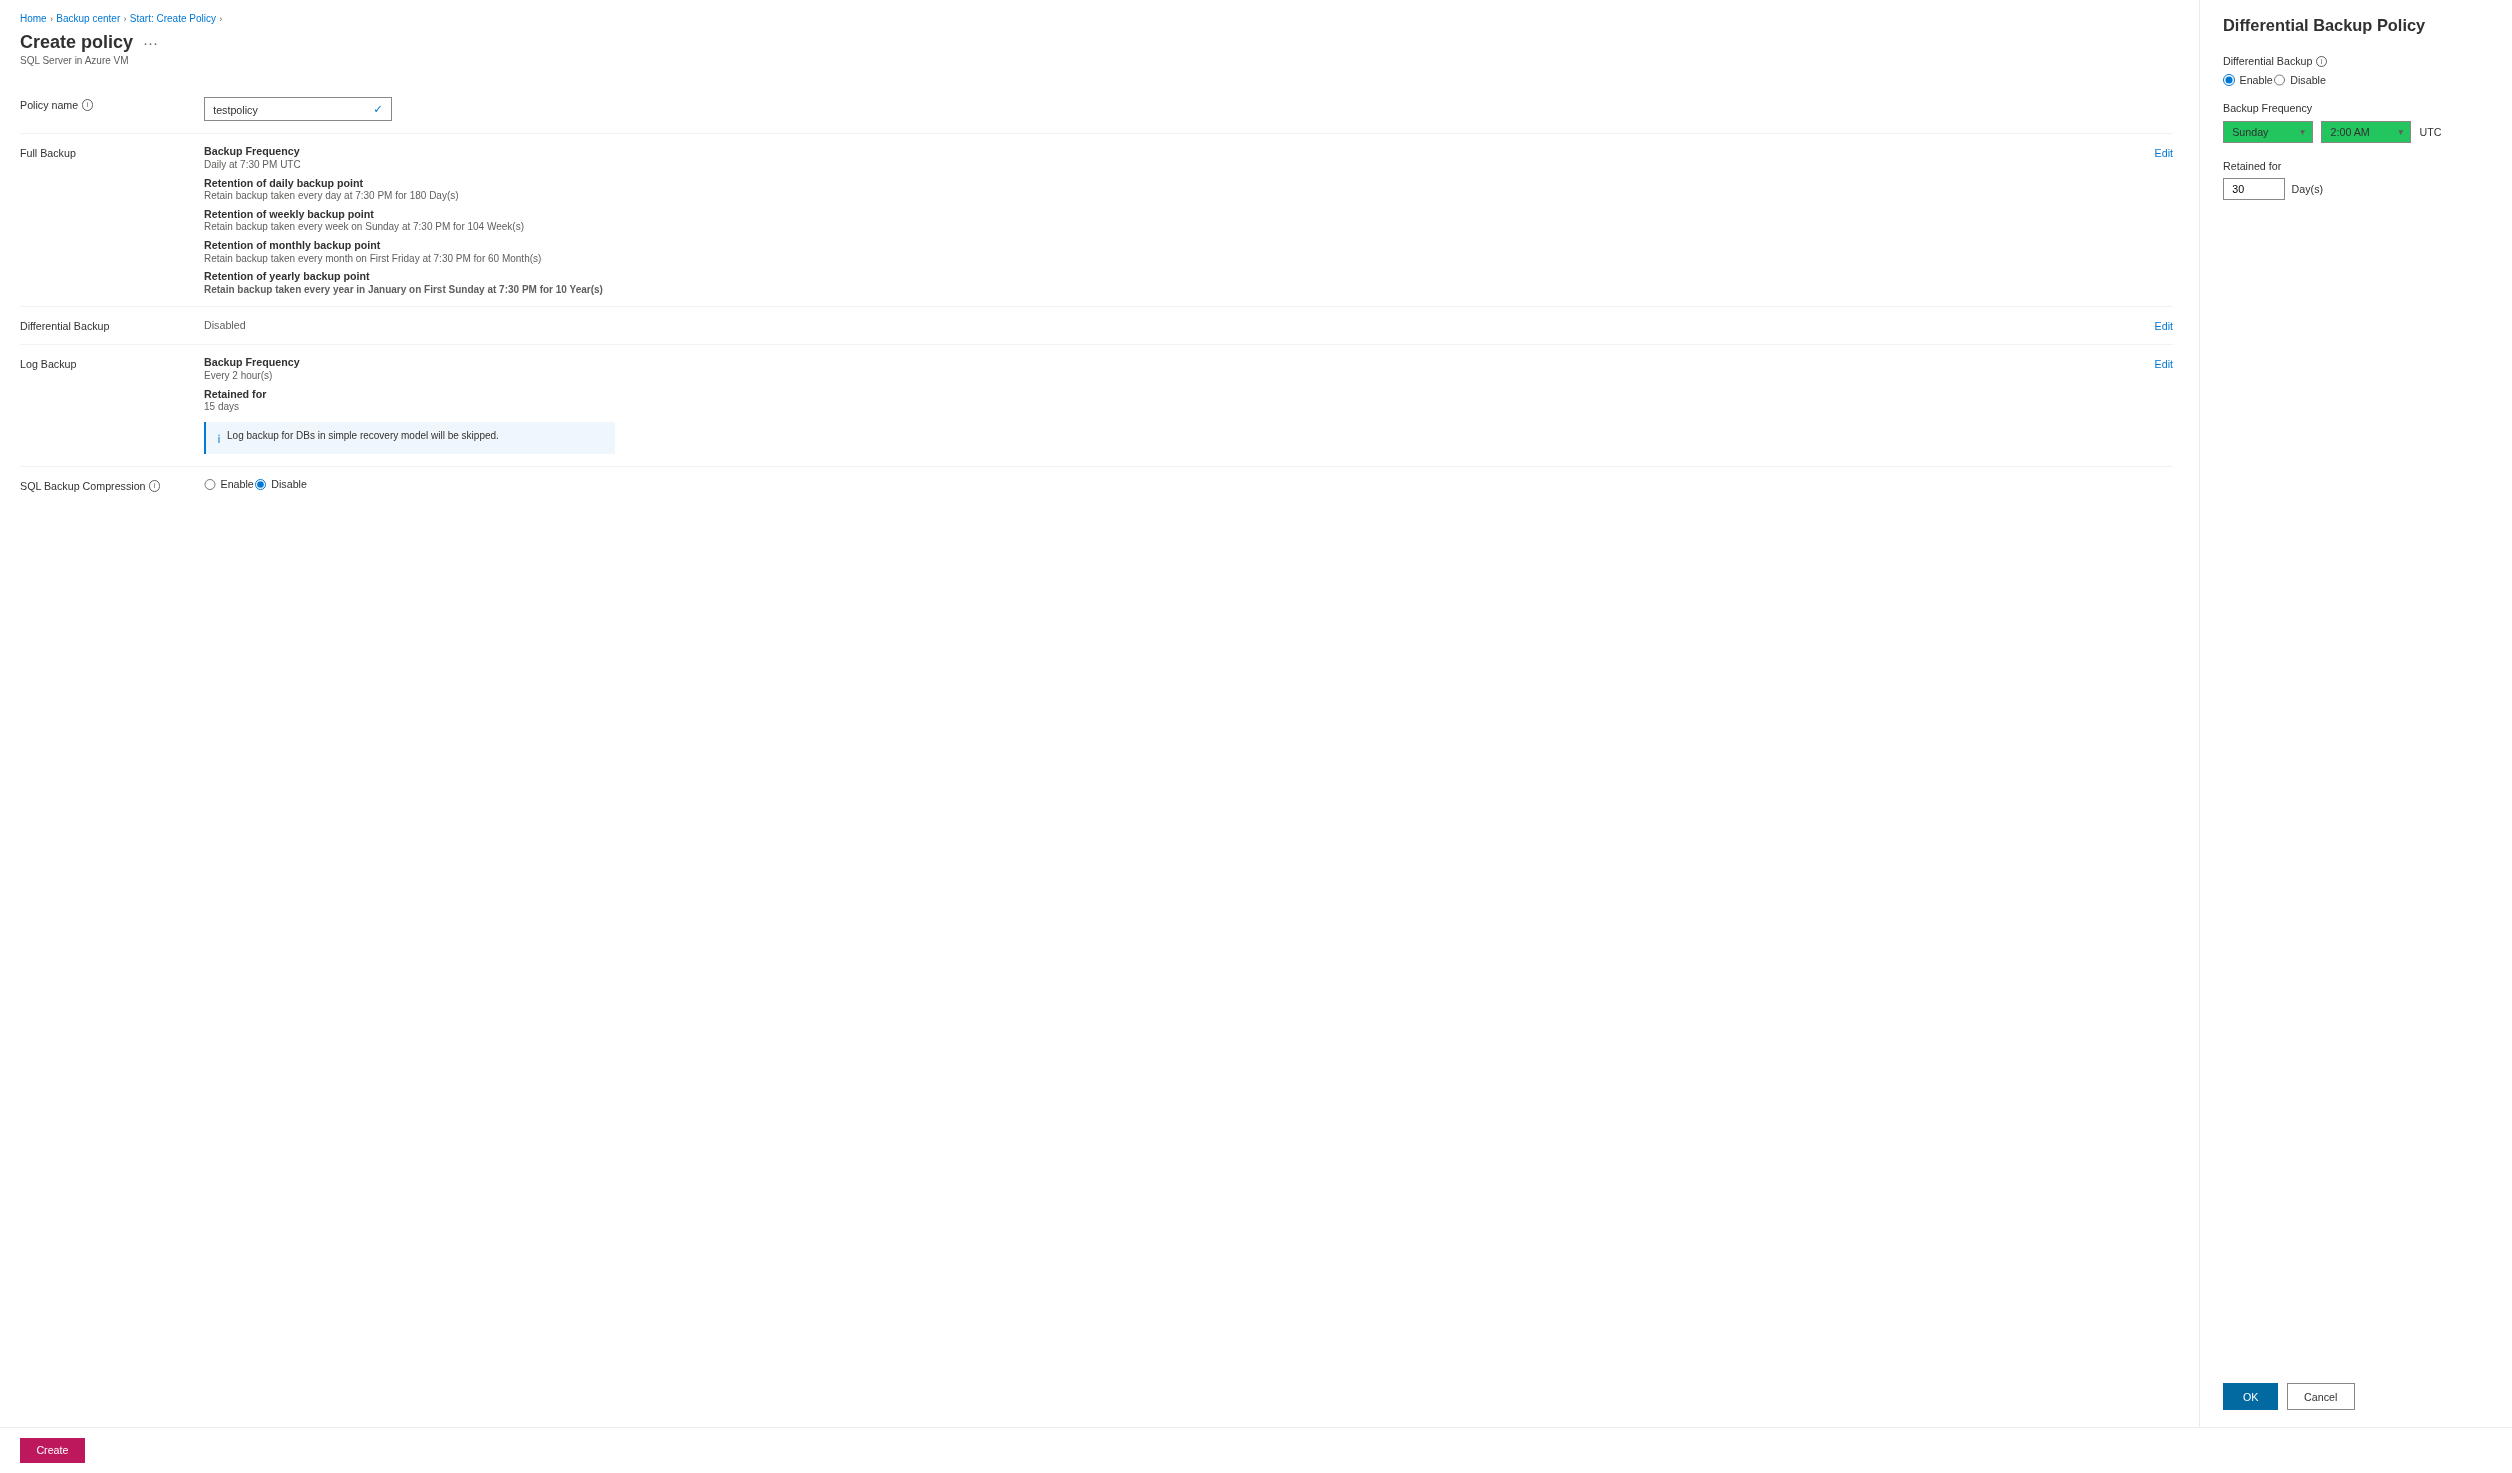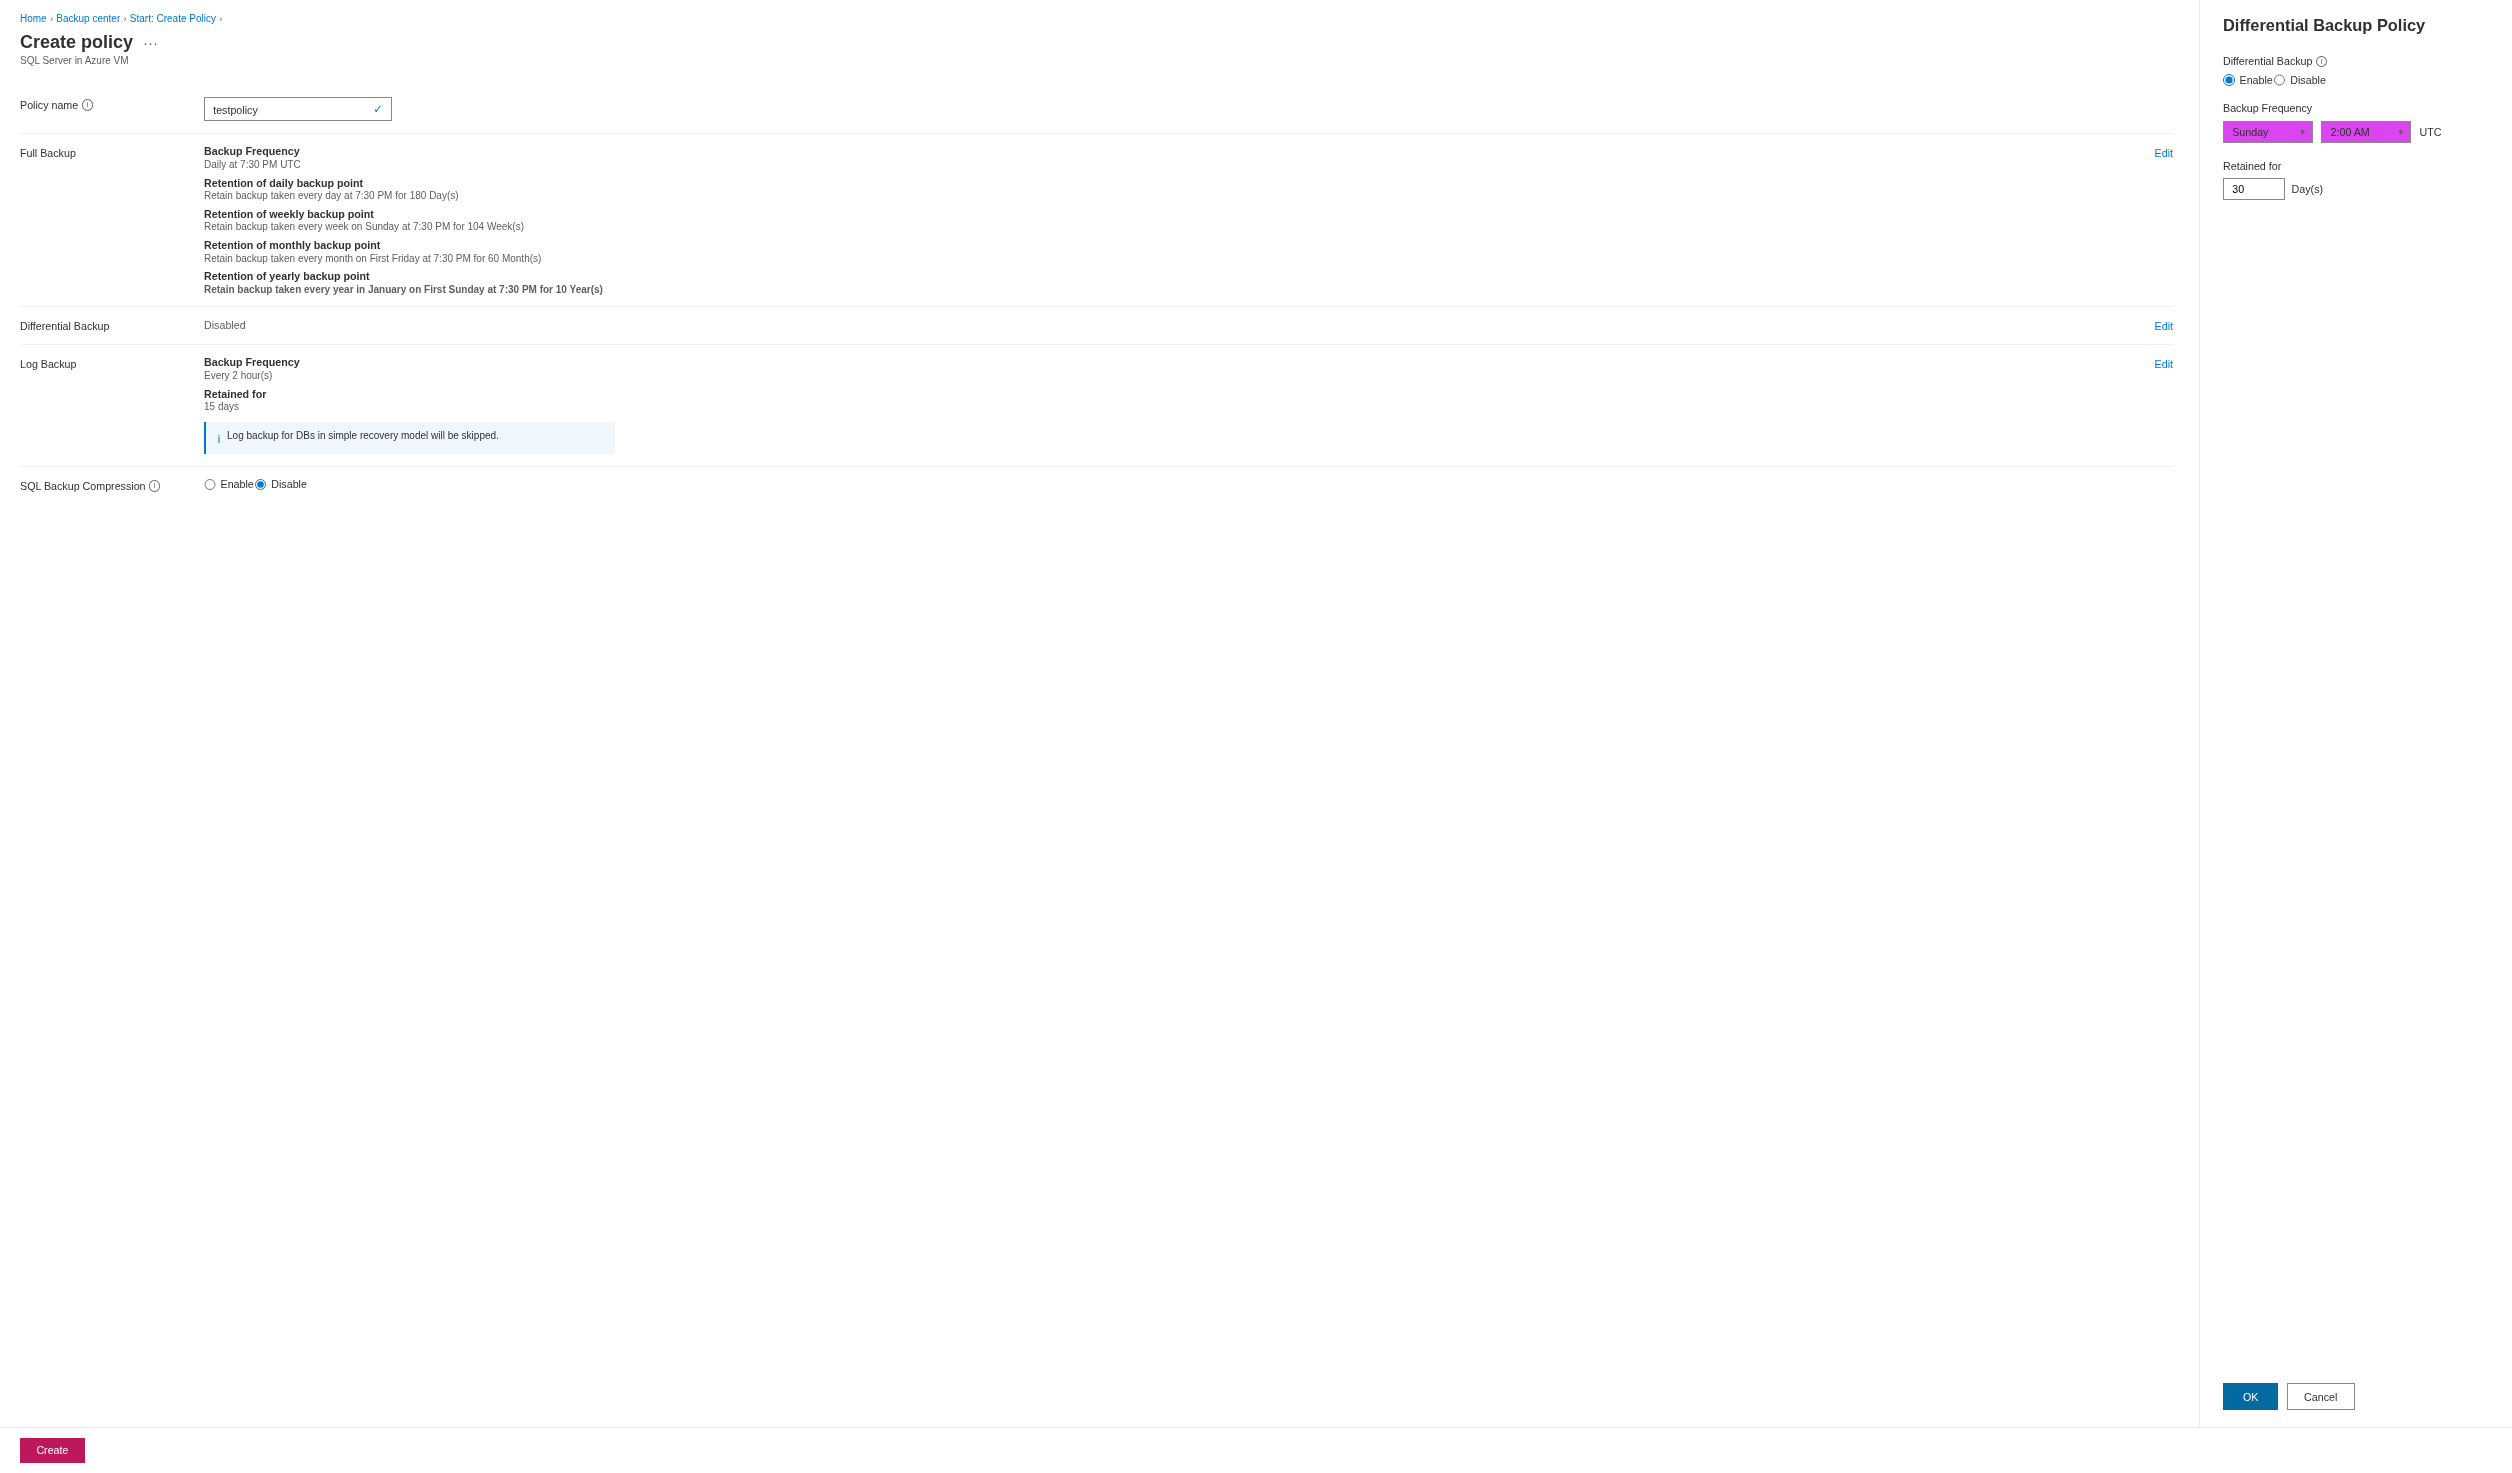--- a/index.html
+++ b/index.html
@@ -61,21 +61,21 @@
     .bottom-bar { padding: 10px 20px; border-top: 0.8px solid #edebe9; background: #fff; }
     .create-btn { background: #be185d; color: #fff; border: none; padding: 6.6px 16.4px; font-size: 10.7px; cursor: pointer; }
 
     
     .right-panel-title { font-size: 16.4px; font-weight: 600; color: #323130; margin-bottom: 20px; }
 
     .right-form-group { margin-bottom: 16.4px; }
     .right-label { font-size: 10.7px; color: #323130; margin-bottom: 6.6px; display: flex; align-items: center; gap: 3.3px; }
 
     .select-wrapper { position: relative; display: inline-flex; align-items: center; }
-    .select-wrapper select { appearance: none; border: 0.8px solid #8a8886; padding: 4.1px 23px 4.1px 8.2px; font-size: 10.7px; color: #323130; background: #d946ef; cursor: pointer; min-width: 90px; }
+    .select-wrapper select { appearance: none; border: 0.8px solid #8a8886; padding: 4.1px 23px 4.1px 8.2px; font-size: 10.7px; color: #323130; background: #22c55e; cursor: pointer; min-width: 90px; }
     .select-arrow { position: absolute; right: 6.6px; pointer-events: none; font-size: 8.2px; color: #605e5c; }
 
     .freq-row { display: flex; align-items: center; gap: 8.2px; }
 
     .right-input { border: 0.8px solid #8a8886; padding: 4.1px 8.2px; font-size: 10.7px; width: 62px; }
 
     .utc-label { font-size: 10.7px; color: #323130; }
     .days-label { font-size: 10.7px; color: #323130; margin-left: 6.6px; }
 
     

